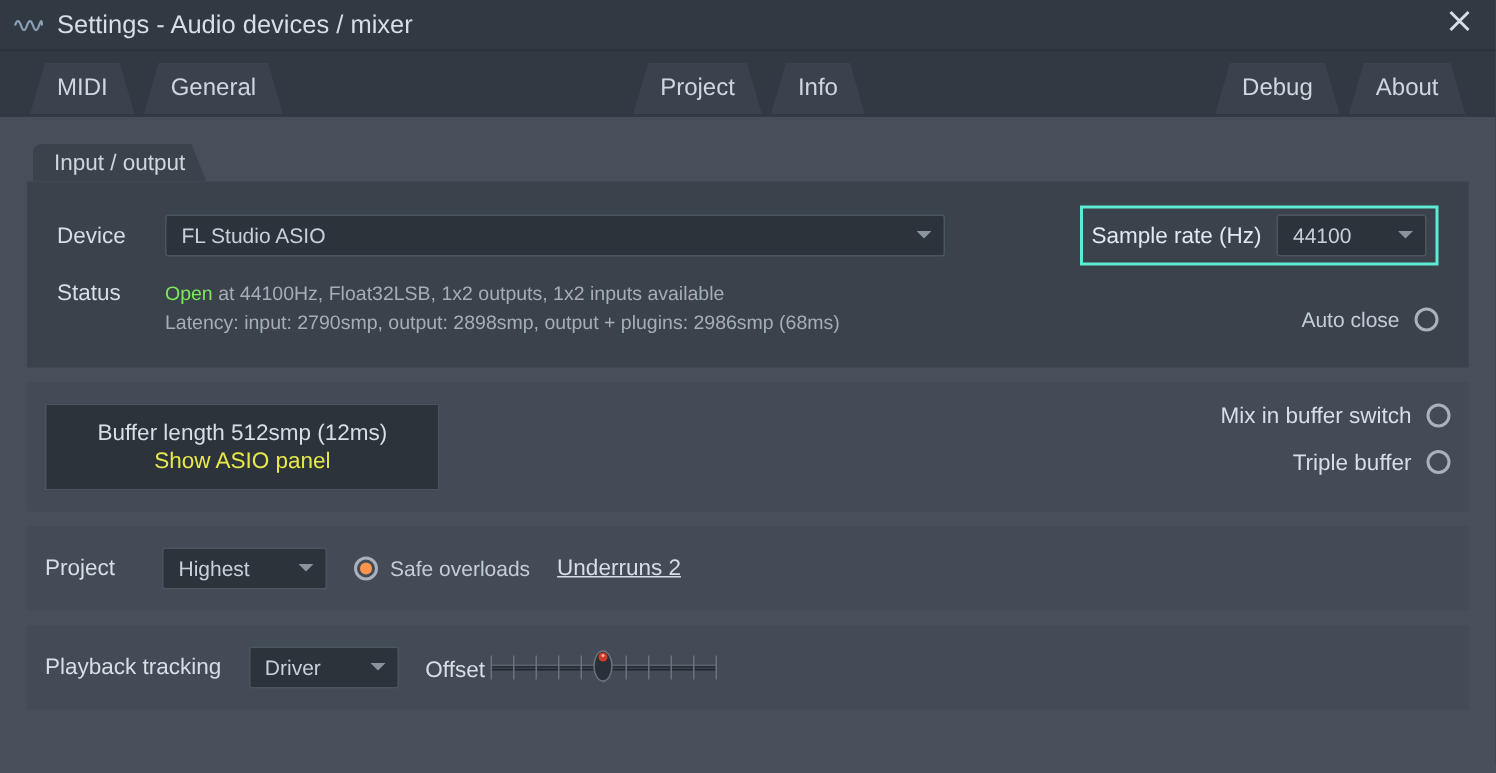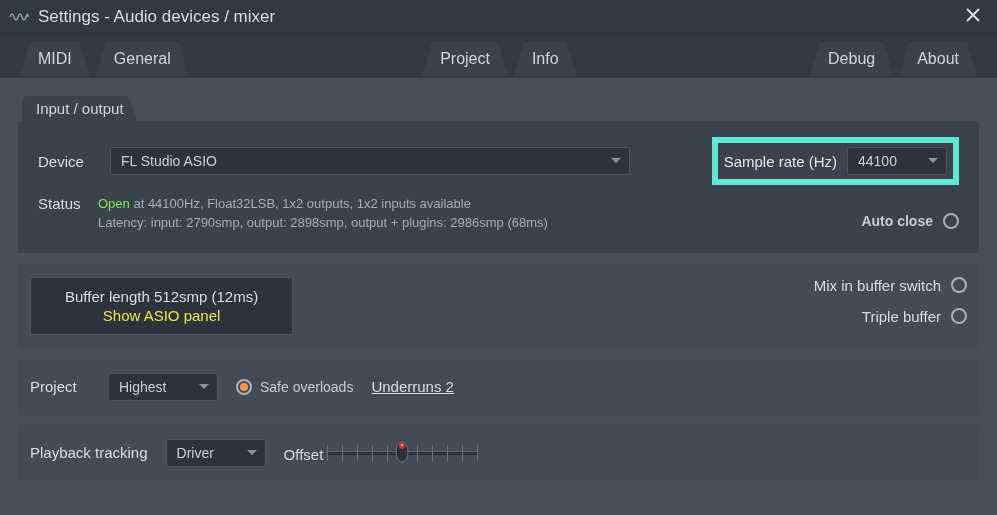--- a/index.html
+++ b/index.html
@@ -113,43 +113,43 @@
     right: 8px;
     top: 50%;
     transform: translateY(-50%);
   }
   .chev svg { display:block; }
   .device-dd { flex: 1; max-width: 520px; }
   .sr-group {
     display: flex;
     align-items: center;
     gap: 10px;
-    border: 6px solid #5eead4;
+    border: 2px solid #5eead4;
     padding: 4px 6px;
     margin-left: auto;
   }
   .sr-label { color: #e2e8ee; font-size: 15px; white-space: nowrap; }
   .sr-dd { width: 100px; }
   .status-row {
     display: flex;
     align-items: flex-start;
+    gap: 12px;
   }
   .status-block {
     font-size: 13px;
     color: #a5aeb7;
     line-height: 1.45;
   }
   .status-open { color: #7fe85a; }
   .auto-close {
     margin-left: auto;
     margin-top: 18px;
     display: flex;
     align-items: center;
     gap: 10px;
-    font-weight: bold;
   }
   .radio {
     width: 16px;
     height: 16px;
     border: 2px solid #a9b2bb;
     border-radius: 50%;
     display: inline-block;
     position: relative;
     cursor: pointer;
   }

